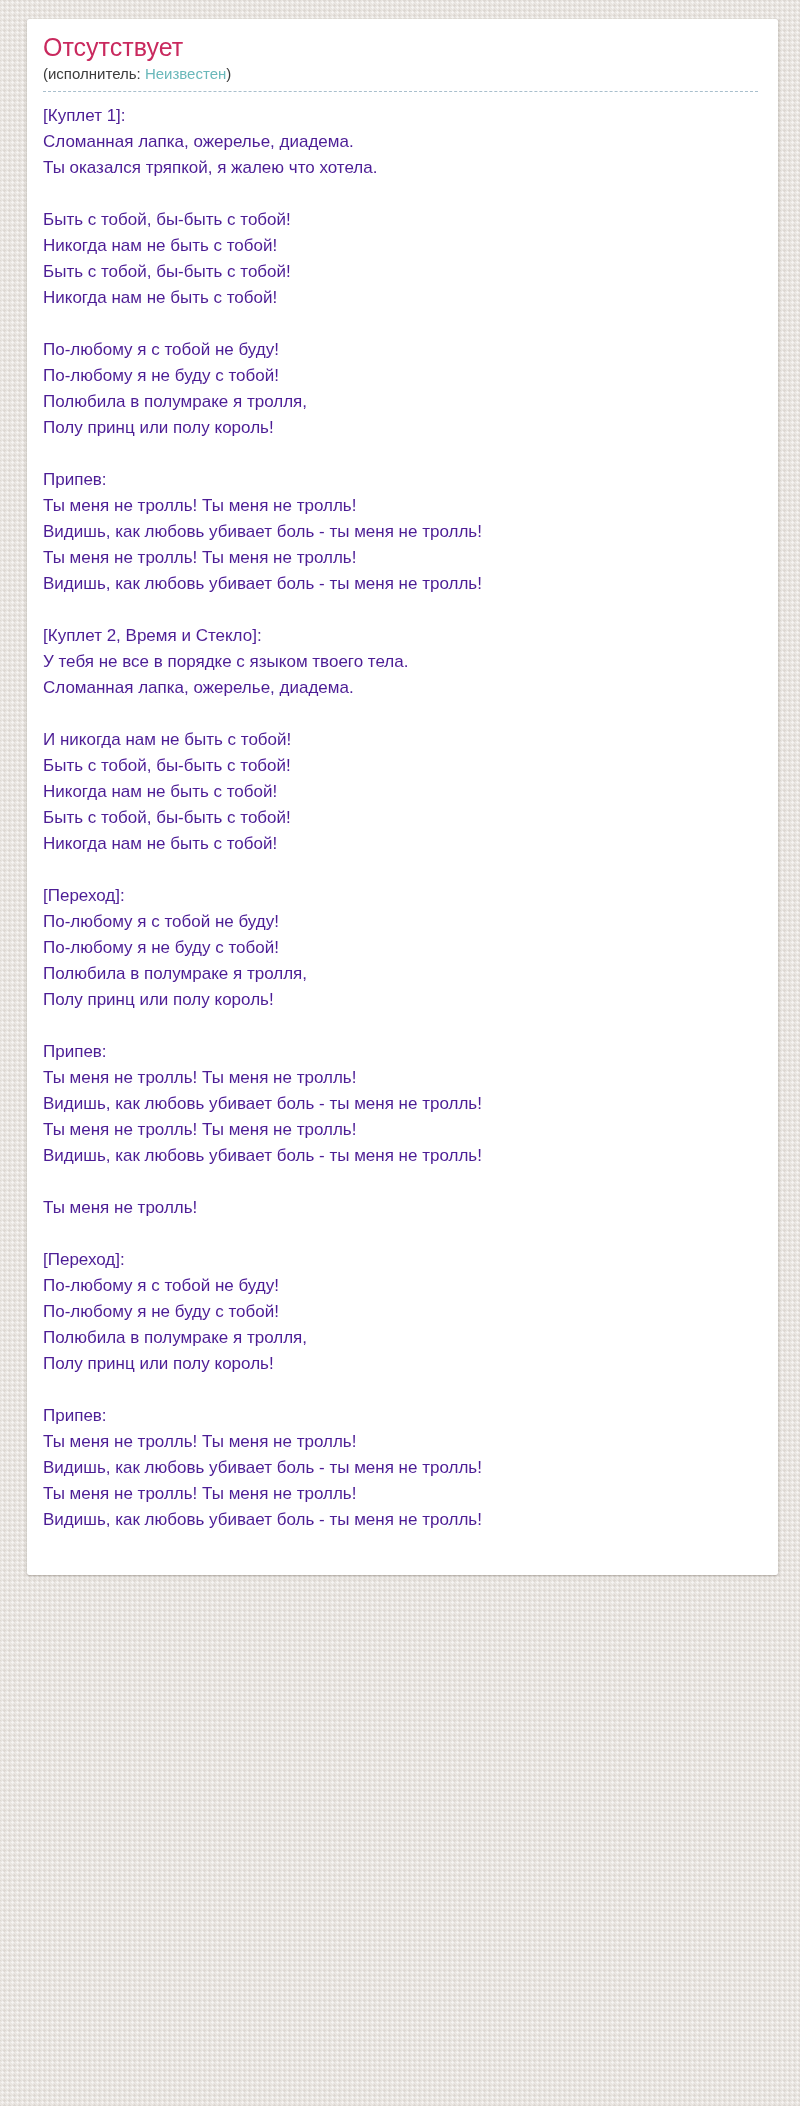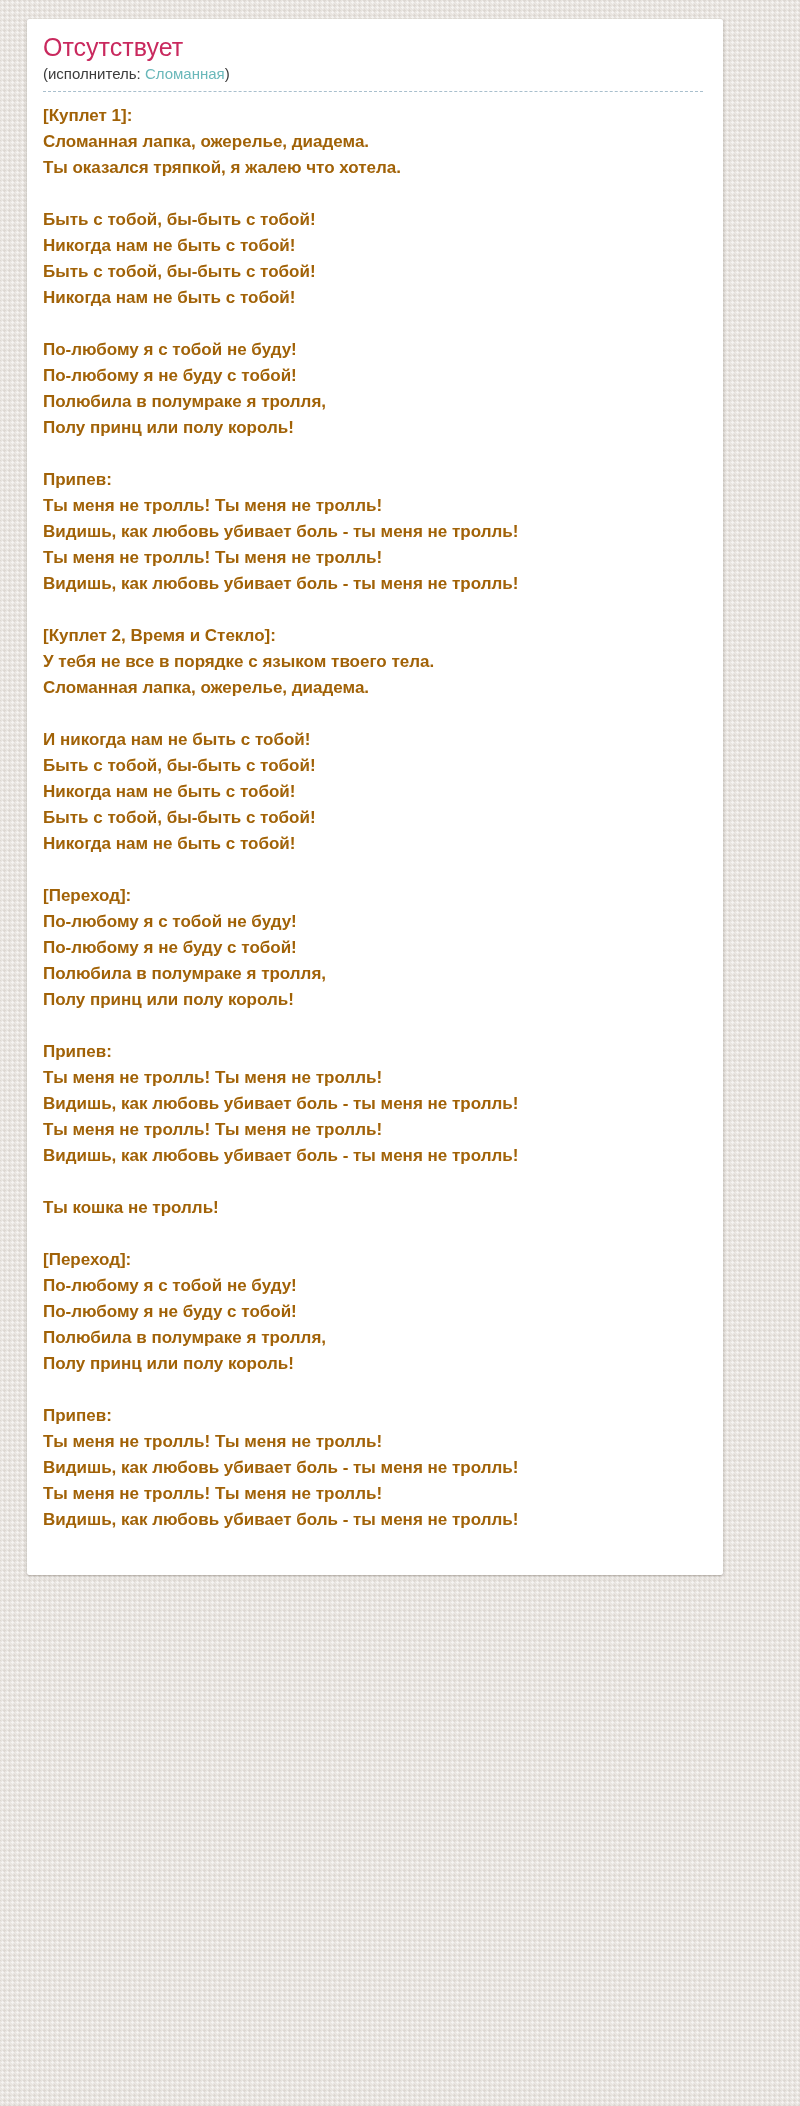--- a/index.html
+++ b/index.html
@@ -13,21 +13,21 @@
     background-color: #e9e5e1;
     background-image:
       radial-gradient(rgba(255,255,255,0.55) 1px, transparent 1.2px),
       radial-gradient(rgba(175,165,155,0.22) 1px, transparent 1.2px);
     background-size: 5px 5px, 5px 5px;
     background-position: 0 0, 2px 3px;
     overflow: hidden;
   }
   .card {
     box-sizing: border-box;
-    width: 696px;
+    width: 751px;
     margin: 19px auto 0 27px;
     background: #ffffff;
     border-radius: 2px;
     box-shadow: 0 1px 3px rgba(60,50,40,0.30), 0 0 1px rgba(60,50,40,0.20);
     padding: 14px 20px 42px 16px;
   }
   .song-title {
     margin: 0 0 3px 0;
     font-size: 25px;
     font-weight: normal;
@@ -42,46 +42,45 @@
   }
   .artist-link {
     color: #6ab8ba;
     text-decoration: none;
     cursor: pointer;
   }
   .lyrics {
     padding-top: 11px;
     font-size: 17px;
     line-height: 26px;
-    color: #a16207;
-    font-weight: bold;
+    color: #4c1d95;
   }
   .stanza {
     margin: 26px 0 0 0;
   }
   .stanza:first-child {
     margin-top: 0;
   }
 </style>
 </head>
 <body>
 
 <div class="card">
   <h1 class="song-title">Отсутствует</h1>
 
   <div class="artist-line">
-    <span>(исполнитель: </span><a class="artist-link">Сломанная</a><span>)</span>
+    <span>(исполнитель: </span><a class="artist-link">Неизвестен</a><span>)</span>
   </div>
 
   <div class="lyrics">
       <p class="stanza">[Куплет 1]:<br>Сломанная лапка, ожерелье, диадема.<br>Ты оказался тряпкой, я жалею что хотела.</p>
       <p class="stanza">Быть с тобой, бы-быть с тобой!<br>Никогда нам не быть с тобой!<br>Быть с тобой, бы-быть с тобой!<br>Никогда нам не быть с тобой!</p>
       <p class="stanza">По-любому я с тобой не буду!<br>По-любому я не буду с тобой!<br>Полюбила в полумраке я тролля,<br>Полу принц или полу король!</p>
       <p class="stanza">Припев:<br>Ты меня не тролль! Ты меня не тролль!<br>Видишь, как любовь убивает боль - ты меня не тролль!<br>Ты меня не тролль! Ты меня не тролль!<br>Видишь, как любовь убивает боль - ты меня не тролль!</p>
       <p class="stanza">[Куплет 2, Время и Стекло]:<br>У тебя не все в порядке с языком твоего тела.<br>Сломанная лапка, ожерелье, диадема.</p>
       <p class="stanza">И никогда нам не быть с тобой!<br>Быть с тобой, бы-быть с тобой!<br>Никогда нам не быть с тобой!<br>Быть с тобой, бы-быть с тобой!<br>Никогда нам не быть с тобой!</p>
       <p class="stanza">[Переход]:<br>По-любому я с тобой не буду!<br>По-любому я не буду с тобой!<br>Полюбила в полумраке я тролля,<br>Полу принц или полу король!</p>
       <p class="stanza">Припев:<br>Ты меня не тролль! Ты меня не тролль!<br>Видишь, как любовь убивает боль - ты меня не тролль!<br>Ты меня не тролль! Ты меня не тролль!<br>Видишь, как любовь убивает боль - ты меня не тролль!</p>
-      <p class="stanza">Ты кошка не тролль!</p>
+      <p class="stanza">Ты меня не тролль!</p>
       <p class="stanza">[Переход]:<br>По-любому я с тобой не буду!<br>По-любому я не буду с тобой!<br>Полюбила в полумраке я тролля,<br>Полу принц или полу король!</p>
       <p class="stanza">Припев:<br>Ты меня не тролль! Ты меня не тролль!<br>Видишь, как любовь убивает боль - ты меня не тролль!<br>Ты меня не тролль! Ты меня не тролль!<br>Видишь, как любовь убивает боль - ты меня не тролль!</p>
     </div>
 </div>
 
 </body></html>

